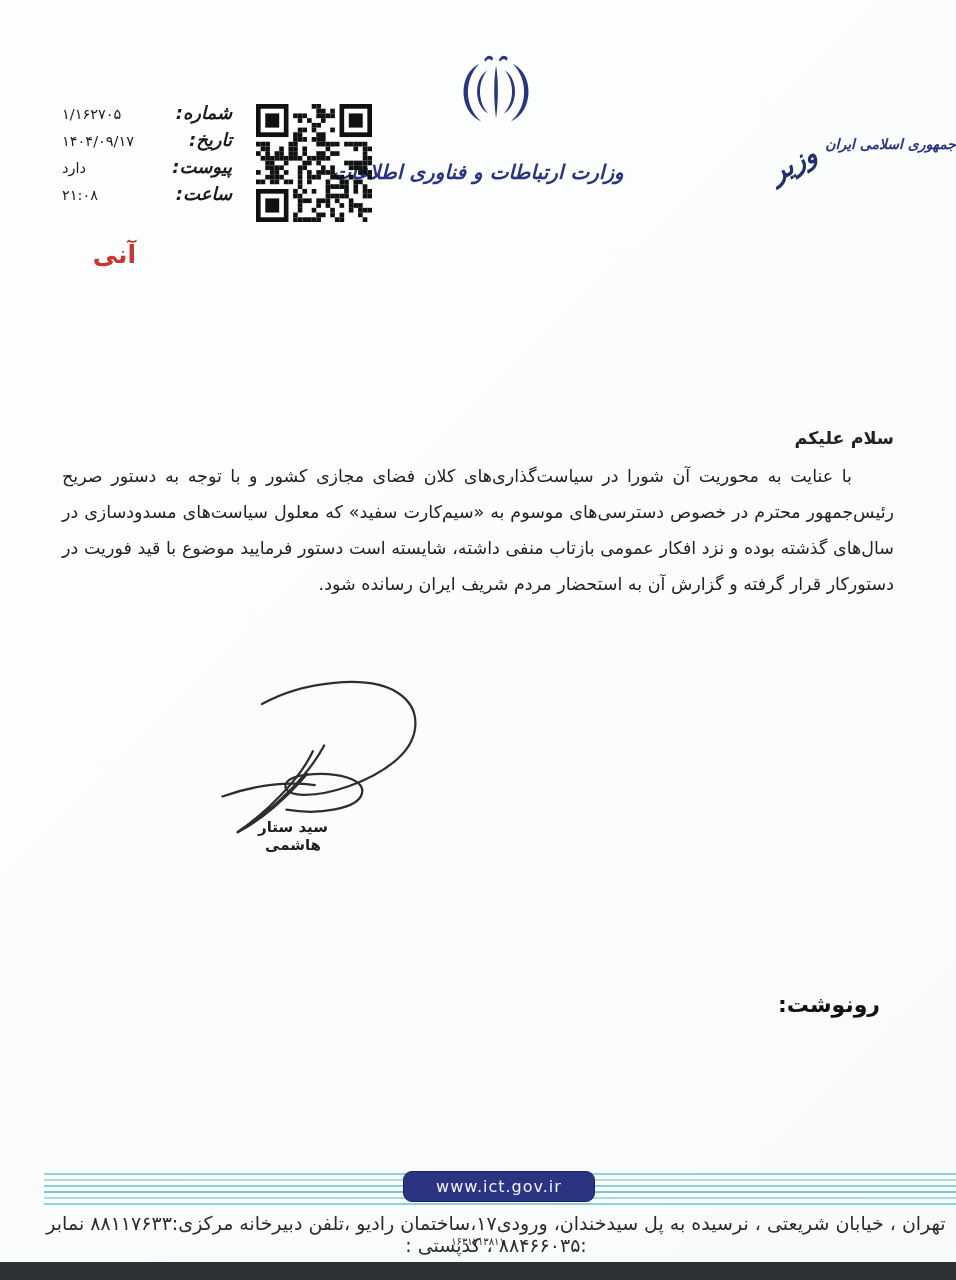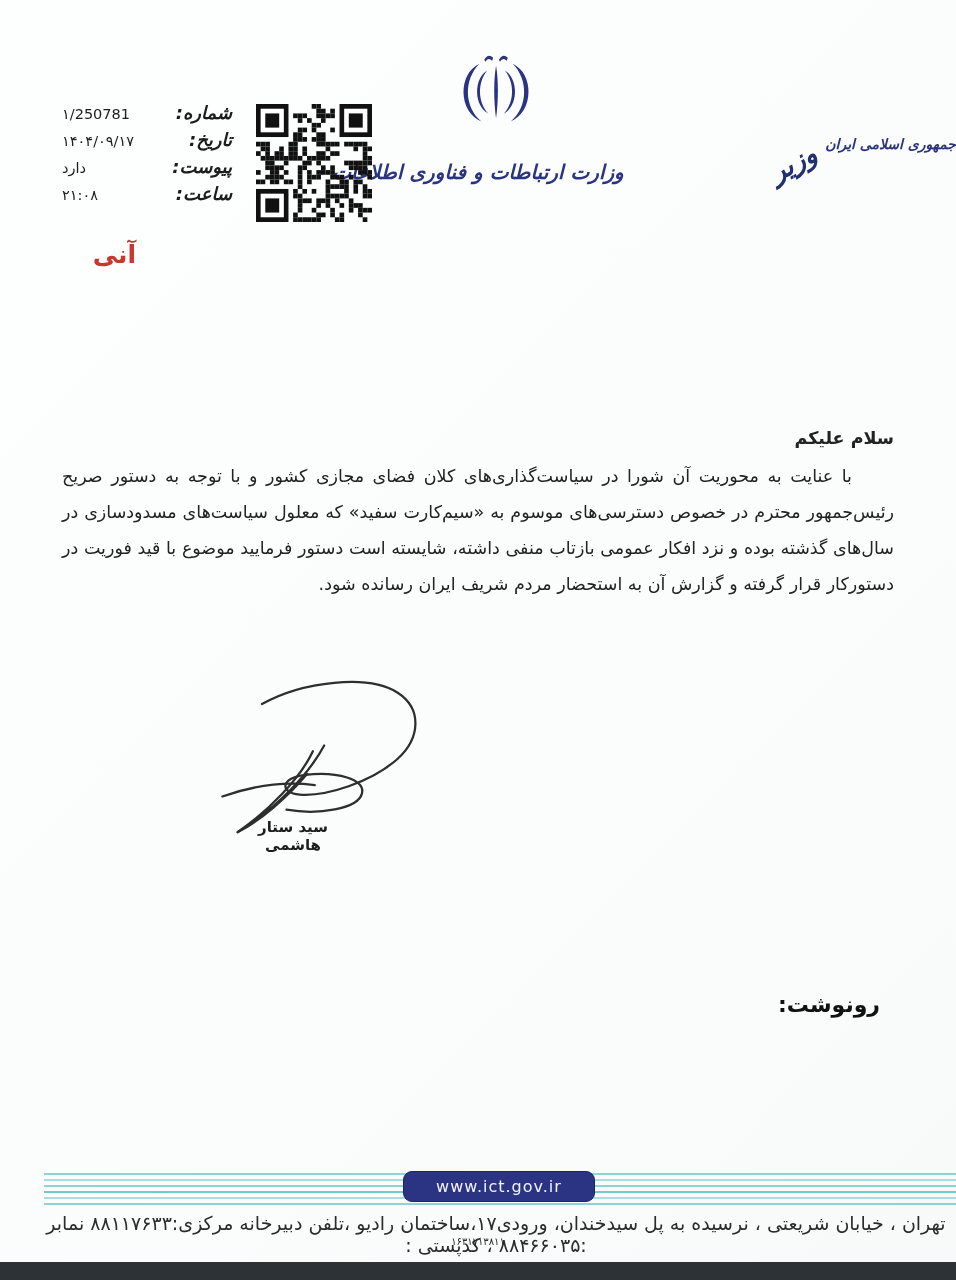--- a/index.html
+++ b/index.html
@@ -125,21 +125,21 @@
         <path d="M60 14 C76 30 76 58 58 73 C82 63 82 24 60 14 Z"></path>
       </g>
     </svg>
   </div>
   <div class="republic-line">جمهوری اسلامی ایران</div>
   <div class="ministry-line">وزارت ارتباطات و فناوری اطلاعات</div>
   <div class="minister-word">وزیر</div>
 
   <div class="meta">
     <span class="lbl">شماره:</span>
-    <span class="val">۱/250781</span>
+    <span class="val">۱/۱۶۲۷۰۵</span>
     <span class="lbl">تاریخ:</span>
     <span class="val">۱۴۰۴/۰۹/۱۷</span>
     <span class="lbl">پیوست:</span>
     <span class="val">دارد</span>
     <span class="lbl">ساعت:</span>
     <span class="val">۲۱:۰۸</span>
   </div>
 
   <div class="qr">
     <svg viewBox="0 0 100 100" xmlns="http://www.w3.org/2000/svg" preserveAspectRatio="none">

